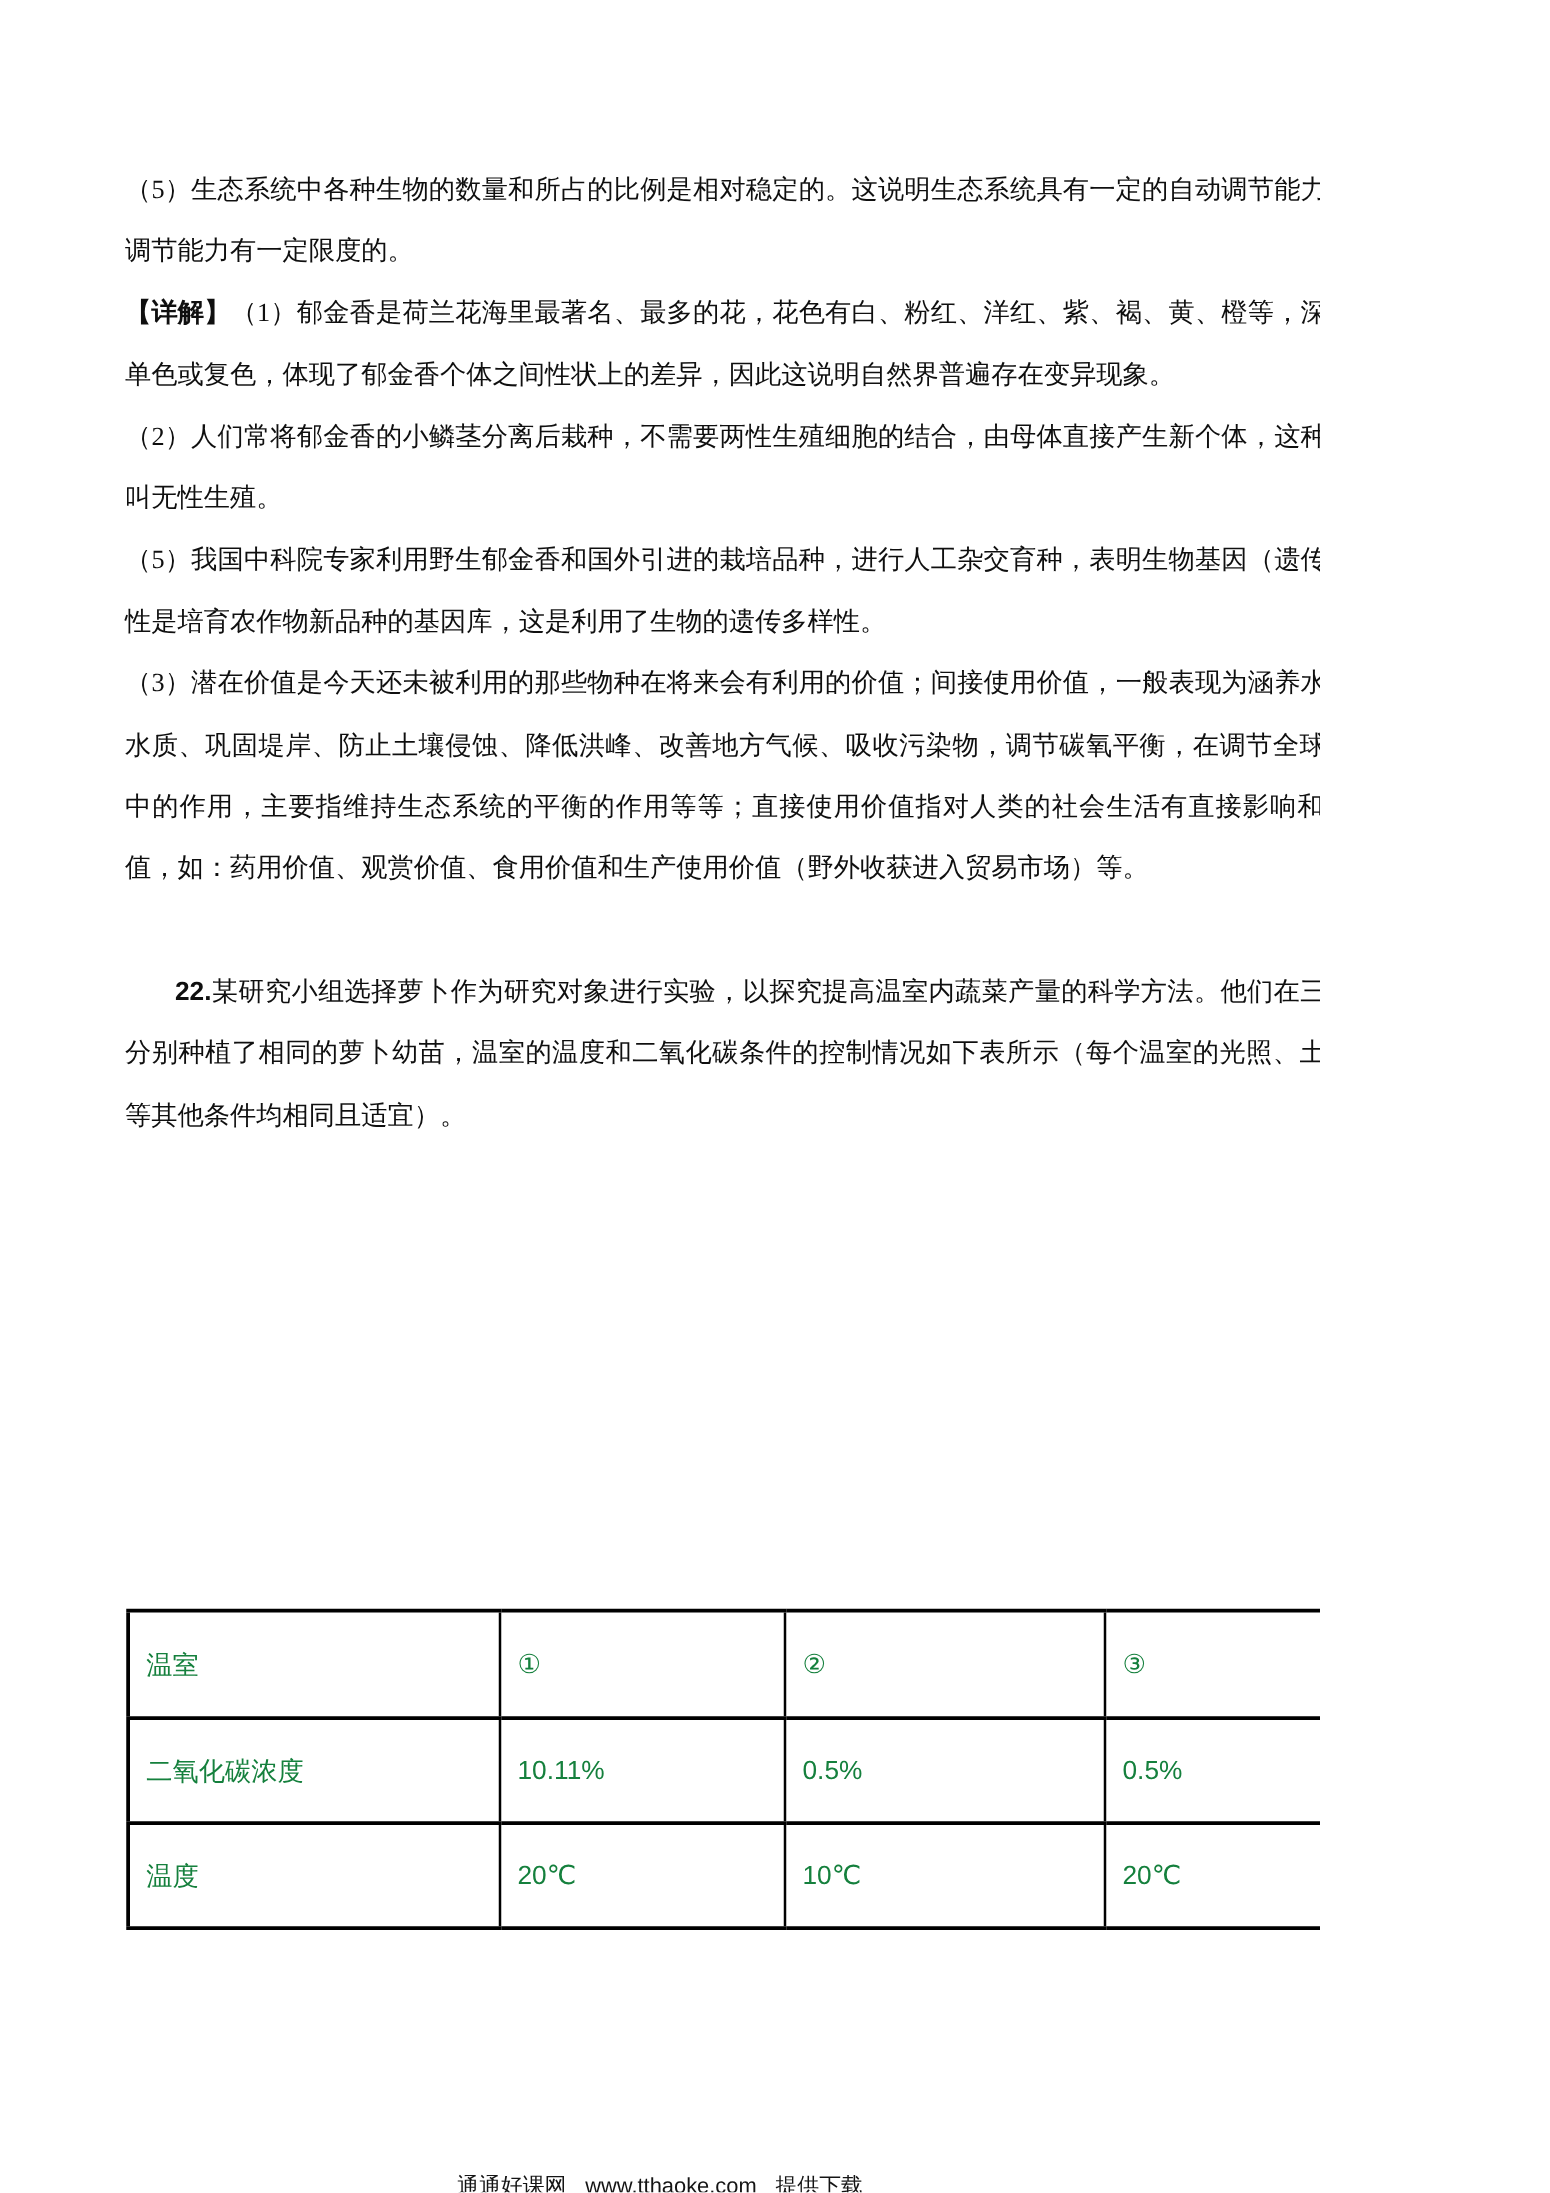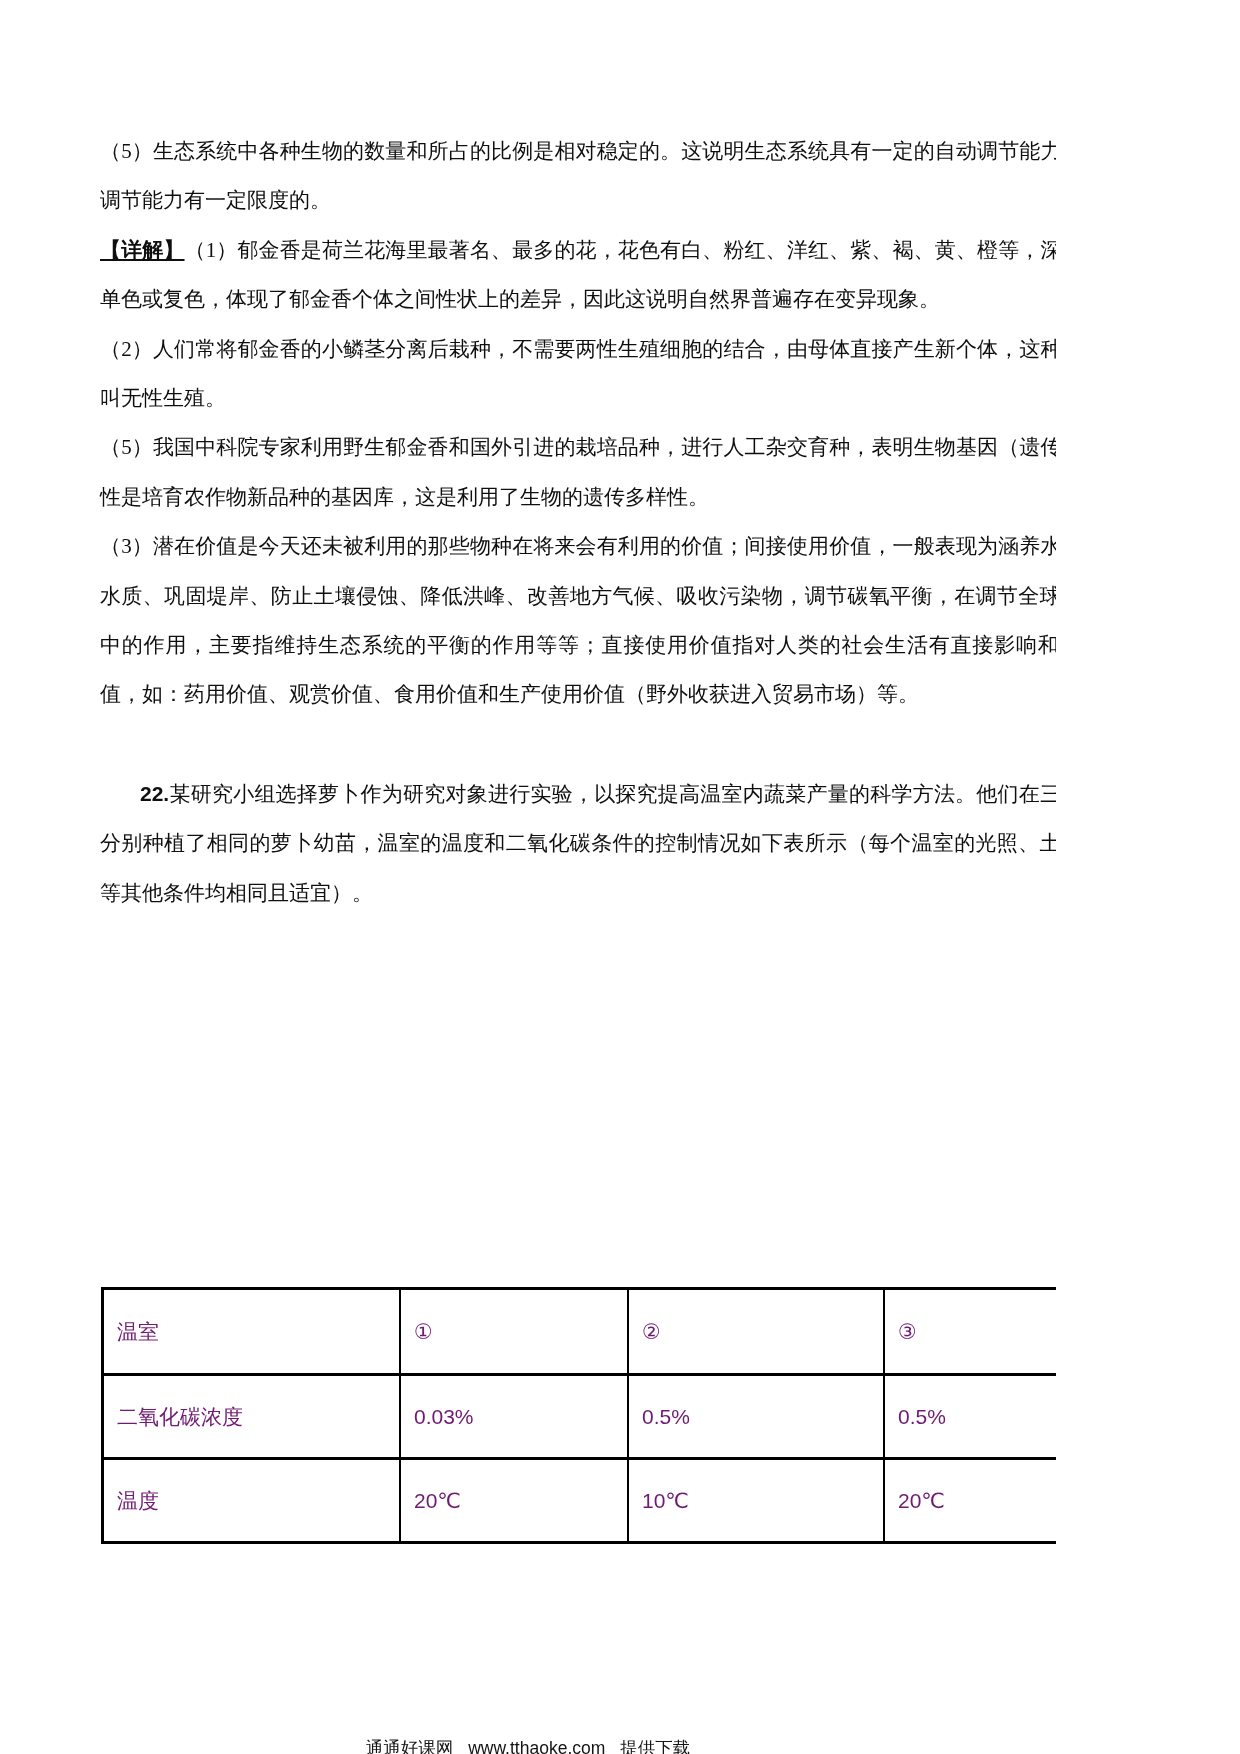--- a/index.html
+++ b/index.html
@@ -26,40 +26,39 @@
     line-height: 49.4px;
     text-align: justify;
     text-justify: inter-ideograph;
   }
   .content p {
     margin: 0;
     padding: 0;
   }
   .plabel {
     font-weight: bold;
-    text-decoration: underline;
   }
   .question {
     margin-top: 49px !important;
   }
   .qnum {
     font-weight: bold;
     font-family: "Liberation Sans", "DejaVu Sans", sans-serif;
     margin-left: 40px;
   }
   .exp-table {
     position: absolute;
     left: 101px;
     top: 1287px;
     width: 1038px;
     border-collapse: collapse;
     table-layout: fixed;
     font-family: "Liberation Sans", "DejaVu Sans", sans-serif;
     font-size: 21px;
-    color: #701a75;
+    color: #15803d;
     border: 3px solid #000;
   }
   .exp-table td {
     border: 3px solid #000;
     border-left-width: 2px;
     border-right-width: 2px;
     padding: 0 0 0 13px;
     vertical-align: middle;
     background: #ffffff;
   }
@@ -108,21 +107,21 @@
   <table class="exp-table">
     <tbody>
       <tr class="r0">
         <td class="c0">温室</td>
         <td class="c1">①</td>
         <td class="c2">②</td>
         <td class="c3">③</td>
       </tr>
       <tr class="r1">
         <td class="c0">二氧化碳浓度</td>
-        <td class="c1">0.03%</td>
+        <td class="c1">10.11%</td>
         <td class="c2">0.5%</td>
         <td class="c3">0.5%</td>
       </tr>
       <tr class="r2">
         <td class="c0">温度</td>
         <td class="c1">20℃</td>
         <td class="c2">10℃</td>
         <td class="c3">20℃</td>
       </tr>
     </tbody>

